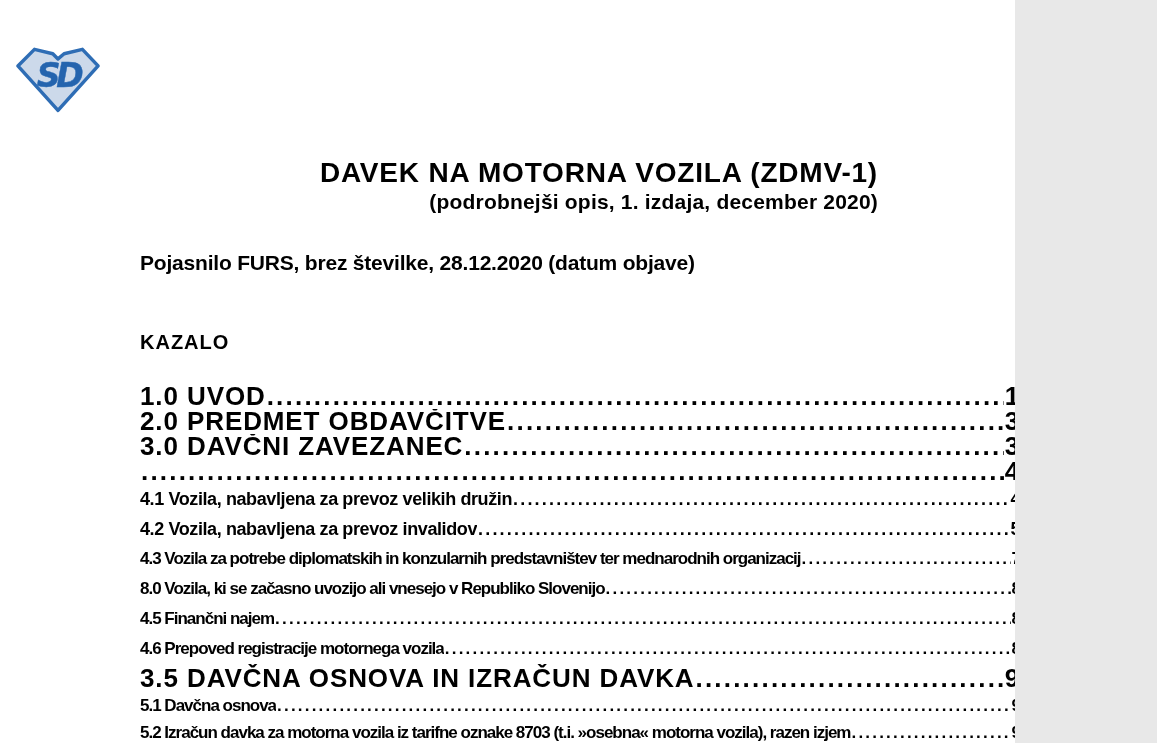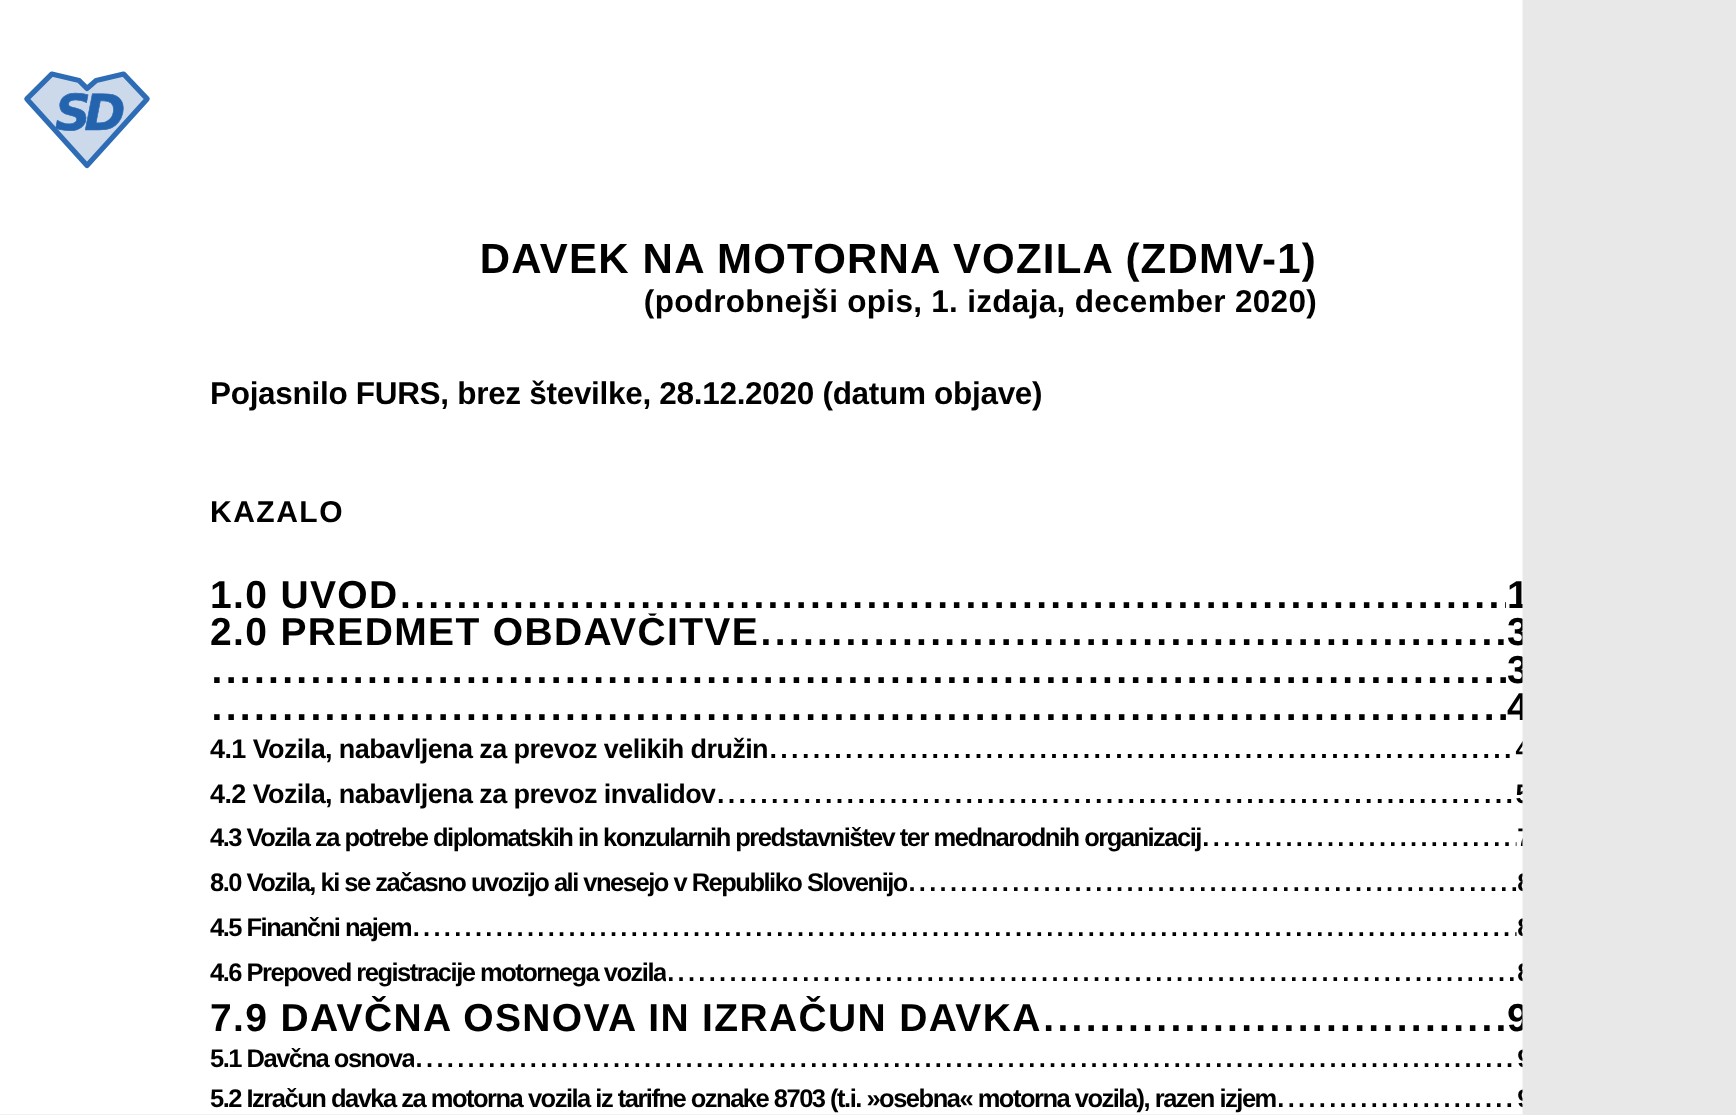--- a/index.html
+++ b/index.html
@@ -139,20 +139,21 @@
         <span class="toc-label">1.0 UVOD </span>
         <span class="toc-leader"></span>
         <span class="toc-page">1</span>
       </div>
       <div class="toc-row row-m">
         <span class="toc-label">2.0 PREDMET OBDAVČITVE</span>
         <span class="toc-leader"></span>
         <span class="toc-page">3</span>
       </div>
       <div class="toc-row row-m">
+        <span class="toc-label">3.0 DAVČNI ZAVEZANEC </span>
         <span class="toc-leader"></span>
         <span class="toc-page">3</span>
       </div>
       <div class="toc-row row-m">
         <span class="toc-leader"></span>
         <span class="toc-page">4</span>
       </div>
       <div class="toc-row row-s">
         <span class="toc-label">4.1 Vozila, nabavljena za prevoz velikih družin</span>
         <span class="toc-leader"></span>
@@ -177,21 +178,21 @@
         <span class="toc-label">4.5 Finančni najem </span>
         <span class="toc-leader"></span>
         <span class="toc-page">8</span>
       </div>
       <div class="toc-row row-s">
         <span class="toc-label">4.6 Prepoved registracije motornega vozila</span>
         <span class="toc-leader"></span>
         <span class="toc-page">8</span>
       </div>
       <div class="toc-row row-m">
-        <span class="toc-label">7.9 DAVČNA OSNOVA IN IZRAČUN DAVKA </span>
+        <span class="toc-label">3.5 DAVČNA OSNOVA IN IZRAČUN DAVKA </span>
         <span class="toc-leader"></span>
         <span class="toc-page">9</span>
       </div>
       <div class="toc-row row-s">
         <span class="toc-label">5.1 Davčna osnova</span>
         <span class="toc-leader"></span>
         <span class="toc-page">9</span>
       </div>
       <div class="toc-row row-s">
         <span class="toc-label">5.2 Izračun davka za motorna vozila iz tarifne oznake 8703 (t.i. »osebna« motorna vozila), razen izjem</span>

